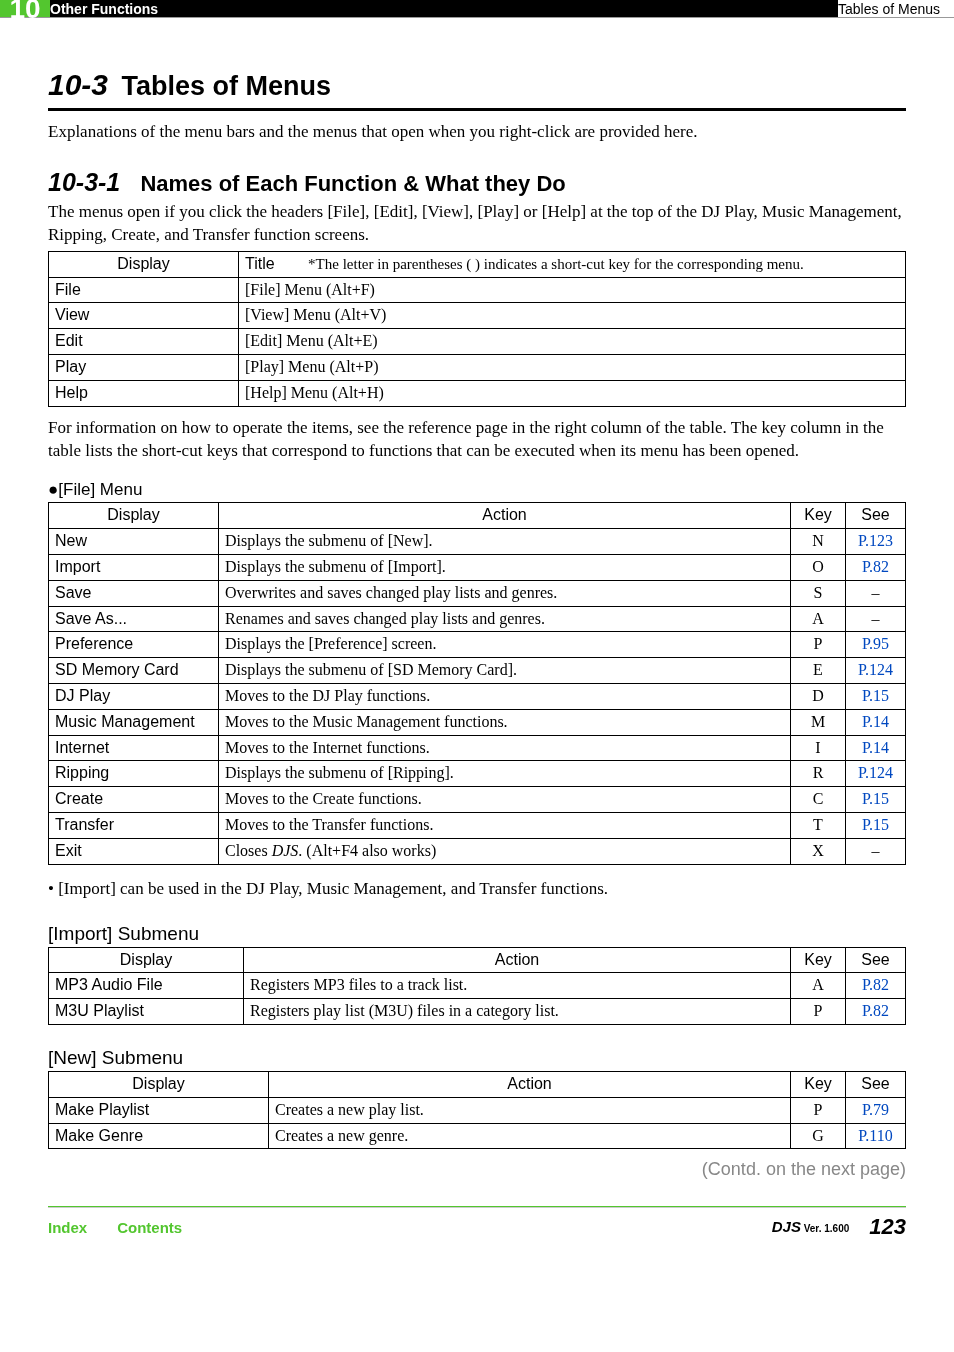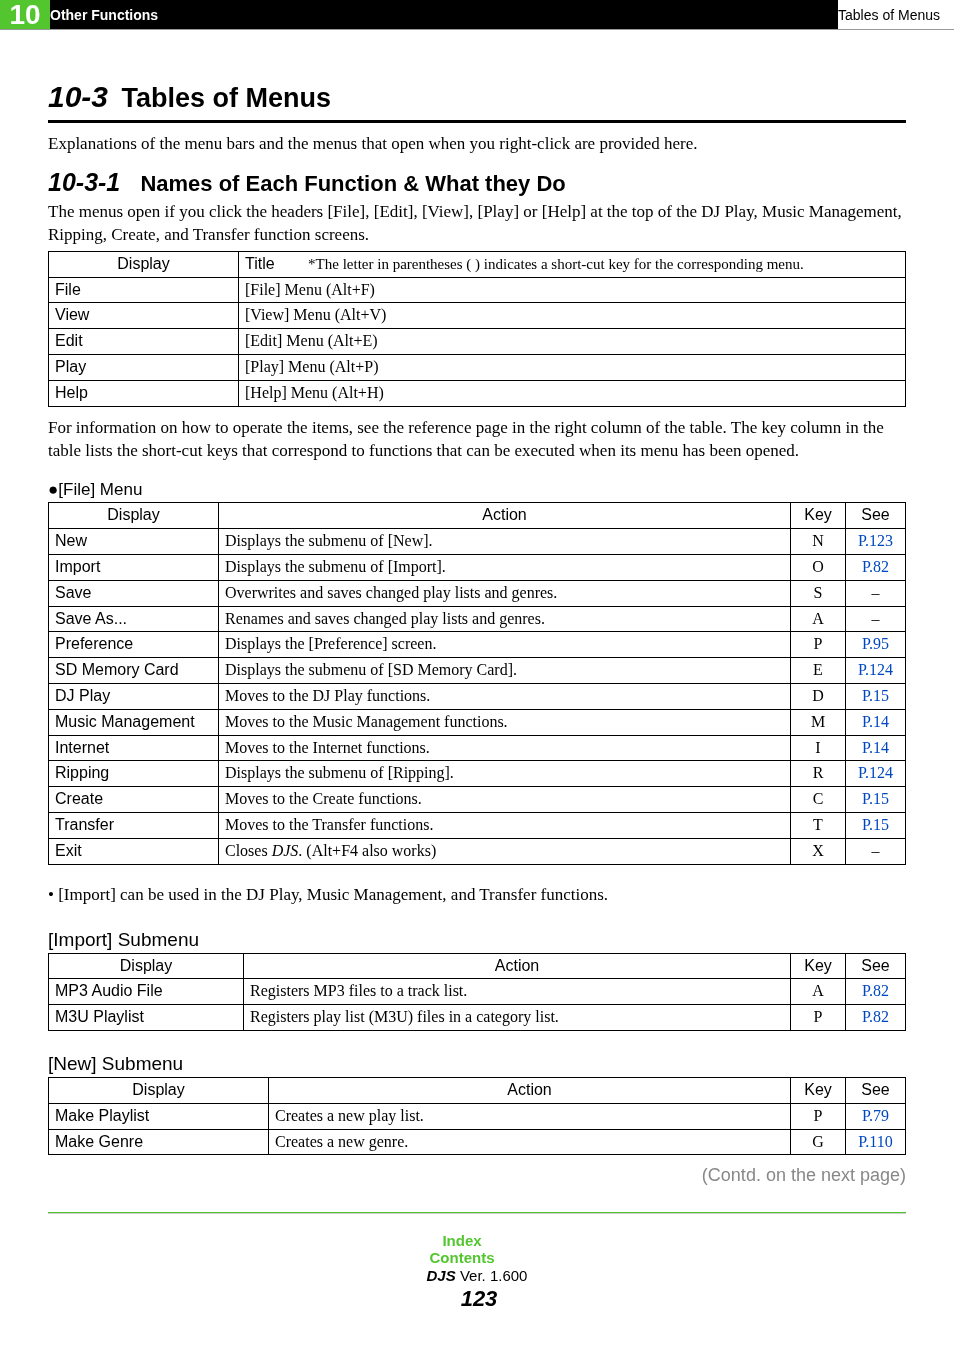--- a/index.html
+++ b/index.html
@@ -10,21 +10,21 @@
     color: #000;
     background: #fff;
     width: 954px;
   }
   .page {
     padding: 0;
   }
   .topbar {
     display: flex;
     align-items: stretch;
-    height: 30px;
+    height: 18px;
     border-bottom: 1px solid #999;
   }
   .chapter-badge {
     background: #53c62f;
     color: #fff;
     font-family: Arial, Helvetica, sans-serif;
     font-weight: 900;
     font-size: 28px;
     width: 50px;
     display: flex;
@@ -64,21 +64,21 @@
   h1.section .num {
     font-style: italic;
     font-weight: 900;
     font-size: 30px;
     margin-right: 6px;
   }
   h2.subsection {
     font-family: Arial, Helvetica, sans-serif;
     font-weight: 700;
     font-size: 22px;
-    margin: 12px 0 0 0;
+    margin: 24px 0 0 0;
   }
   h2.subsection .num {
     font-style: italic;
     font-weight: 900;
     font-size: 25px;
     margin-right: 14px;
   }
   p { margin: 10px 0; line-height: 1.35; }
   .table-lead { margin-top: 4px; margin-bottom: 4px; }
   .bullet-head {
@@ -114,58 +114,57 @@
   .action-table .col-display { width: 170px; font-family: Arial, Helvetica, sans-serif; }
   .action-table .col-key { width: 55px; text-align: center; }
   .action-table .col-see { width: 60px; text-align: center; }
   .import-table .col-display { width: 195px; font-family: Arial, Helvetica, sans-serif; }
   .import-table .col-key { width: 55px; text-align: center; }
   .import-table .col-see { width: 60px; text-align: center; }
   .new-table .col-display { width: 220px; font-family: Arial, Helvetica, sans-serif; }
   .new-table .col-key { width: 55px; text-align: center; }
   .new-table .col-see { width: 60px; text-align: center; }
   .link { color: #0048c0; }
-  .note-after { margin-top: 19px; }
+  .note-after { margin-top: 13px; }
   .contd {
     text-align: right;
     font-family: Arial, Helvetica, sans-serif;
     color: #888;
     font-size: 18px;
     margin-top: 10px;
   }
   .footer-sep {
     height: 2px;
     margin: 16px 48px 0 48px;
     background: linear-gradient(to bottom, #53c62f 50%, #ccc 50%);
   }
   .footer {
     display: flex;
     align-items: center;
-    padding: 18px 48px 20px 48px;
-    font-family: Arial, Helvetica, sans-serif;
-    flex-direction: column;
+    padding: 6px 48px 20px 48px;
+    font-family: Arial, Helvetica, sans-serif;
   }
   .footer .flink {
     color: #53c62f;
     font-weight: 900;
     font-size: 15px;
     margin-right: 30px;
   }
   .footer .spacer { flex: 1; }
   .footer .prod {
     font-style: italic;
     font-weight: 900;
     font-size: 15px;
   }
-  .footer .ver { font-weight: 400; font-size: 15px; }
+  .footer .ver { font-weight: 700; font-size: 10px; }
   .footer .pagenum {
     font-style: italic;
     font-weight: 900;
     font-size: 22px;
-    margin-left: 4px;
+    margin-left: 20px;
   }
   .ital { font-style: italic; }
 </style>
 </head>
 <body>
 
 <div class="page">
   <div class="topbar">
     <div class="chapter-badge">10</div>
     <div class="chapter-title">Other Functions</div>

